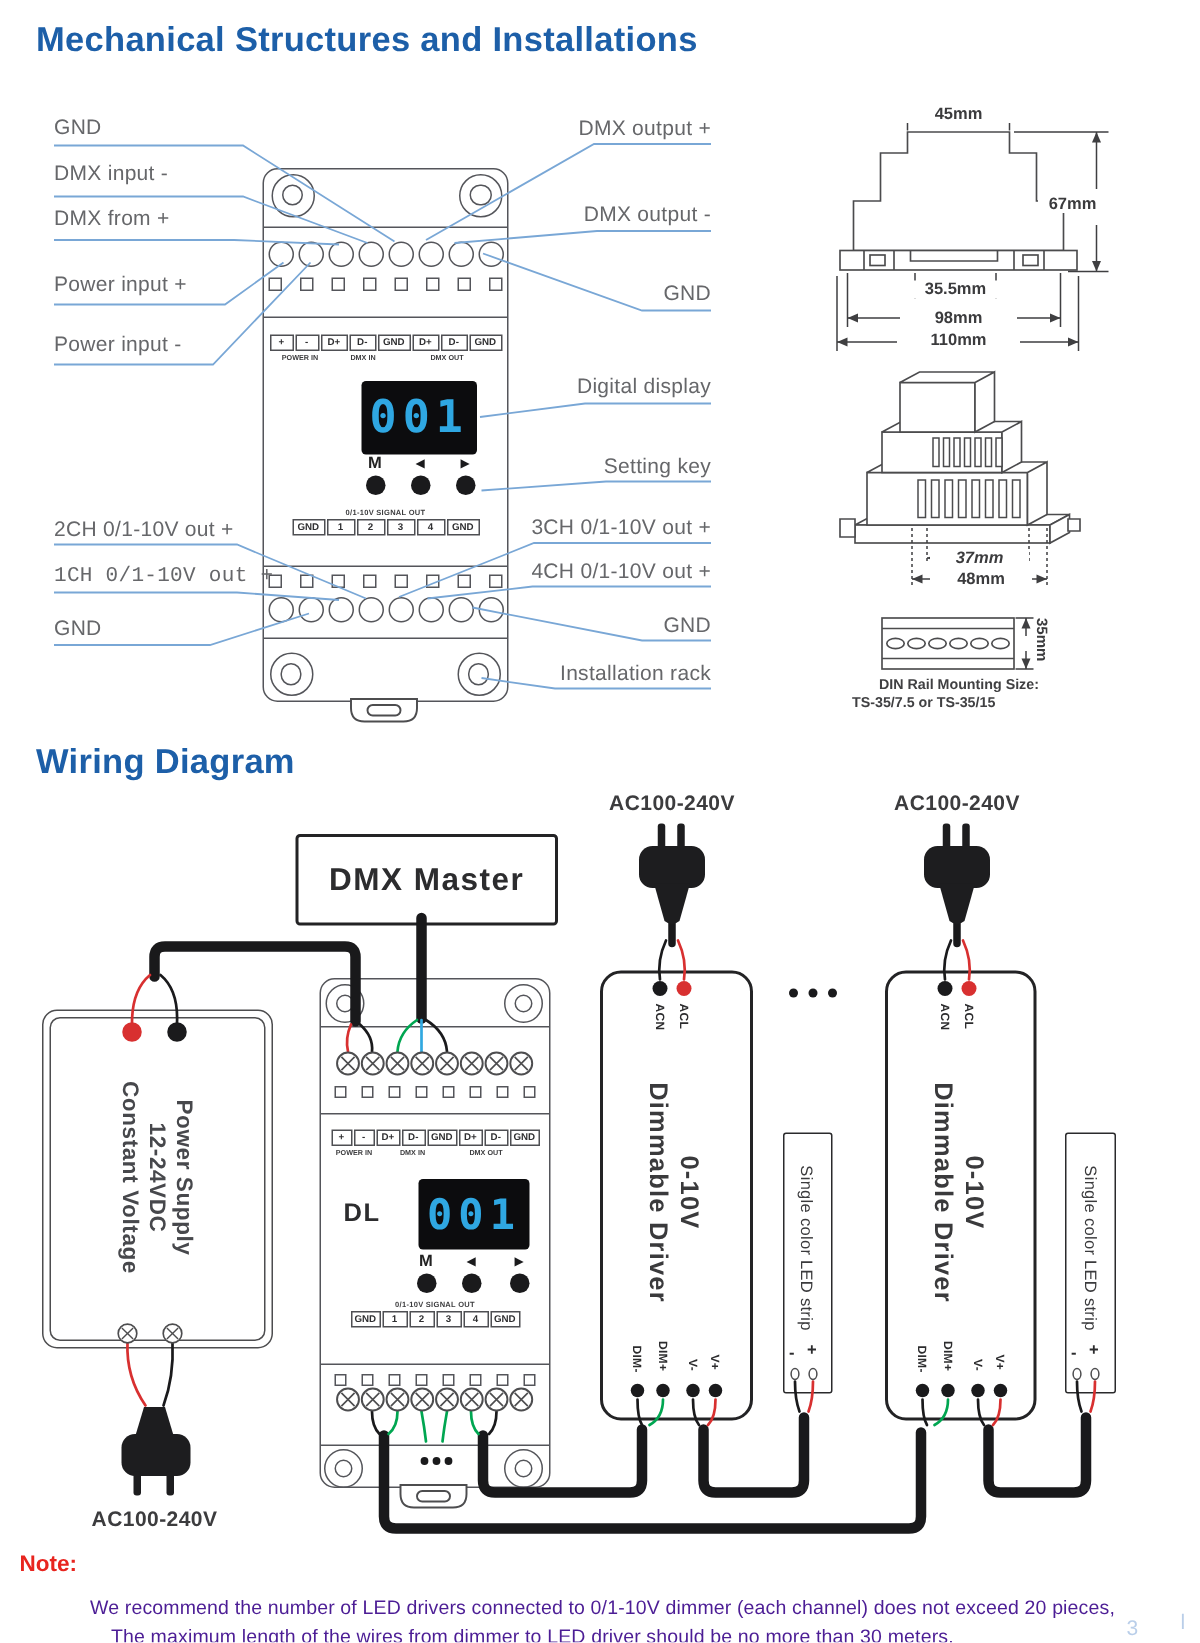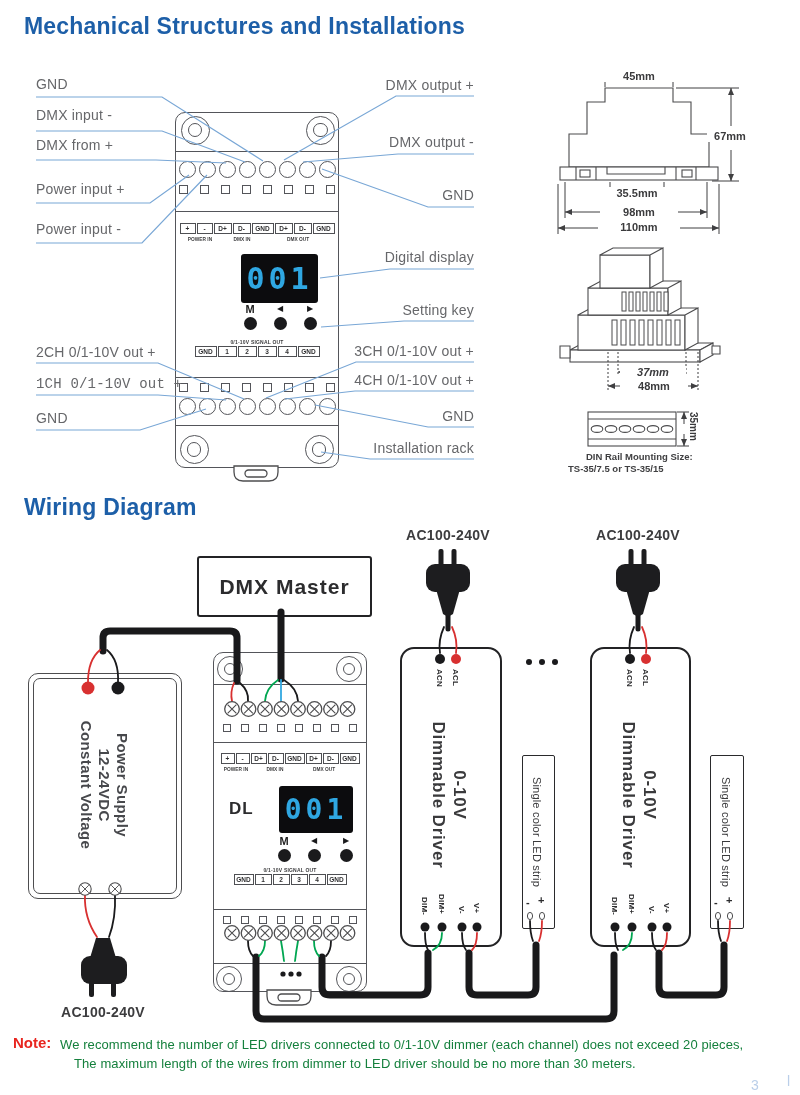--- a/index.html
+++ b/index.html
@@ -47,21 +47,21 @@
   .wm{position:absolute;z-index:6;font-weight:700;font-size:44px;letter-spacing:2px;white-space:nowrap;}
   .wm span{color:transparent;-webkit-text-stroke:1.8px #ccc;}
   .wm .wy{-webkit-text-stroke-color:#f79ac4;}
   .wm .wj{-webkit-text-stroke-color:#b79df2;}
   .wm .wb{-webkit-text-stroke-color:#9da9f5;}
   .wm .wc{-webkit-text-stroke-color:#97d9f2;}
   .wm .wo{-webkit-text-stroke-color:#8fe0a6;}
   .wm .wr{font-size:20px;vertical-align:18px;-webkit-text-stroke-width:1.4px;-webkit-text-stroke-color:#f7a6cb;}
   .railcap{position:absolute;font-size:9.5px;font-weight:700;color:#404042;line-height:12px;z-index:8;white-space:nowrap;}
   .notelbl{font-size:15px;font-weight:700;color:#e8251f;white-space:nowrap;}
-  .notetxt{font-size:13px;color:#15803d;letter-spacing:.1px;white-space:nowrap;}
+  .notetxt{font-size:13px;color:#4c1d95;letter-spacing:.1px;white-space:nowrap;margin-top:27px;}
   .fmark{position:absolute;color:#a9c3e4;font-size:14px;opacity:.8;z-index:8;}
   .pm{position:absolute;font-weight:700;color:#2c2c2e;z-index:8;white-space:nowrap;}
 </style>
 </head>
 <body>
 
 <div class="canvas">
 
   <div class="abs ttl txt" style="left:24px;top:13px;">Mechanical Structures and Installations</div>
   <div class="abs ttl txt" style="left:24px;top:494px;">Wiring Diagram</div>
@@ -174,21 +174,21 @@
     <div class="hr" style="top:312px;"></div>
     <div class="screw" style="left:3.5px;top:322px;width:27px;height:27px;">
         <i></i>
       </div>
     <div class="screw" style="left:128.5px;top:322px;width:27px;height:27px;">
         <i></i>
       </div>
   </div>
 
   <div class="dim" style="left:604px;top:70px;width:70px;">45mm</div>
-  <div class="dim" style="left:707px;top:130px;width:46px;text-align:center;">67mm</div>
+  <div class="dim" style="left:692px;top:130px;width:46px;text-align:center;">67mm</div>
   <div class="dim" style="left:607px;top:187px;width:60px;">35.5mm</div>
   <div class="dim" style="left:602px;top:206px;width:74px;">98mm</div>
   <div class="dim" style="left:600px;top:221px;width:78px;">110mm</div>
 
   <div class="dim" style="left:620px;top:366px;width:66px;font-style:italic;">37mm</div>
   <div class="dim" style="left:620px;top:380px;width:68px;">48mm</div>
 
   <div class="vt dim" style="left:699px;top:412px;font-size:10px;background:transparent;">35mm</div>
   <div class="railcap" style="left:586px;top:451px;">DIN Rail Mounting Size:</div>
   <div class="railcap" style="left:568px;top:463px;">TS-35/7.5 or TS-35/15</div>

